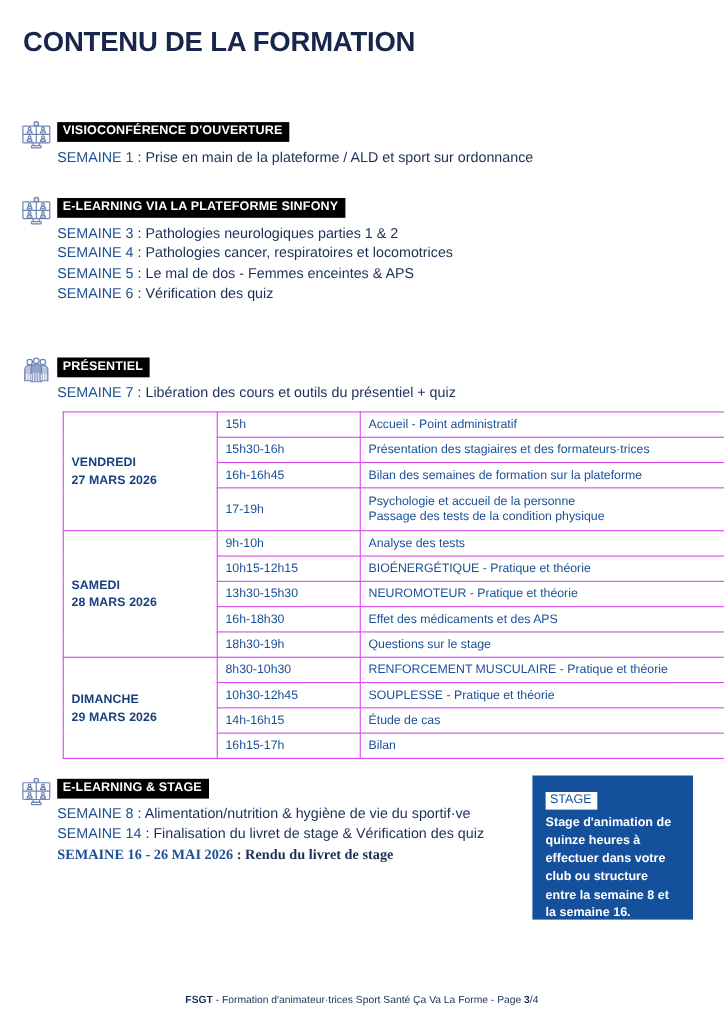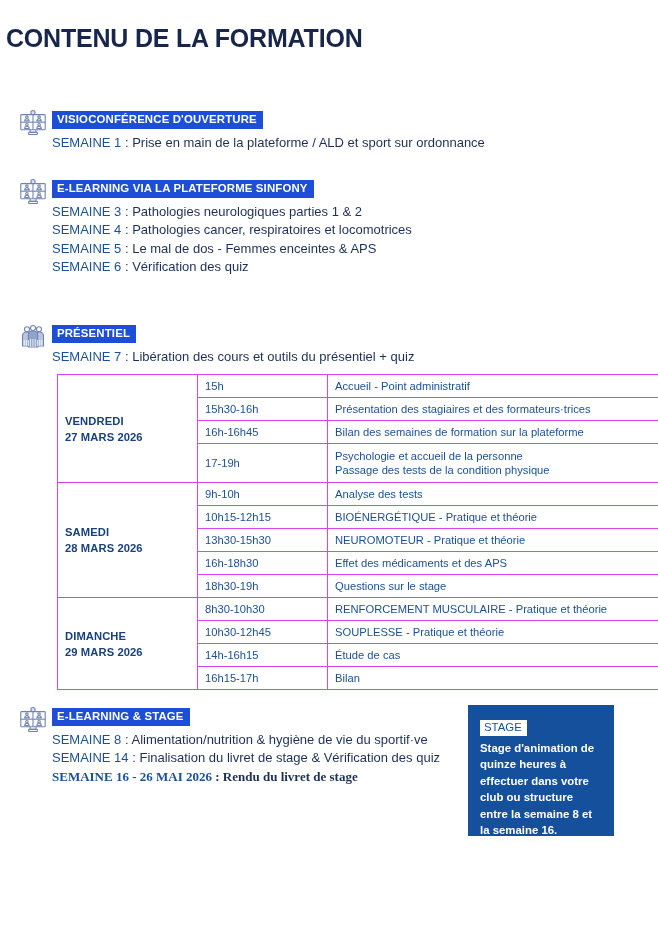--- a/index.html
+++ b/index.html
@@ -19,21 +19,21 @@
   .page {
     position: relative;
     width: 658px;
     height: 930px;
     box-sizing: border-box;
   }
 
   
   .page-title {
     position: absolute;
-    left: 6px;
+    left: 21px;
     top: 24px;
     font-size: 25px;
     font-weight: bold;
     letter-spacing: -0.2px;
     color: #17264a;
   }
 
   
   .section {
     position: absolute;
@@ -47,21 +47,21 @@
     width: 34px;
     flex: 0 0 34px;
     padding-top: 1px;
   }
   .sec-body {
     flex: 1 1 auto;
     padding-top: 1px;
   }
   .badge {
     display: inline-block;
-    background: #1d4ed8;
+    background: #000000;
     color: #ffffff;
     font-size: 11.4px;
     font-weight: bold;
     letter-spacing: 0.15px;
     padding: 3px 6px 3px 5px;
     line-height: 1.05;
     white-space: nowrap;
   }
   .badge .strong {
     font-weight: bold;
@@ -115,21 +115,21 @@
   .sched td.desc {
     width: 320px;
   }
   .sched td.tall {
     height: 30px;
   }
 
   
   .stage-box {
     position: absolute;
-    left: 468px;
+    left: 484px;
     top: 705px;
     width: 146px;
     height: 131px;
     background: #15509c;
     box-sizing: border-box;
     padding: 12px 12px 10px 12px;
   }
   .stage-label {
     display: inline-block;
     background: #ffffff;
@@ -371,14 +371,17 @@
           </td>
         </tr>
       </tbody>
   </table>
 
   <div class="stage-box">
     <div class="stage-label">STAGE</div>
     <div class="stage-text">Stage d'animation de quinze heures à effectuer dans votre club ou structure entre la semaine 8 et la semaine 16.</div>
   </div>
 
+  <div class="footer">
+    <b>FSGT</b><span> - Formation d'animateur·trices Sport Santé Ça Va La Forme - Page </span><b>3</b><span>/4</span>
+  </div>
 
 </div>
 
 </body></html>

